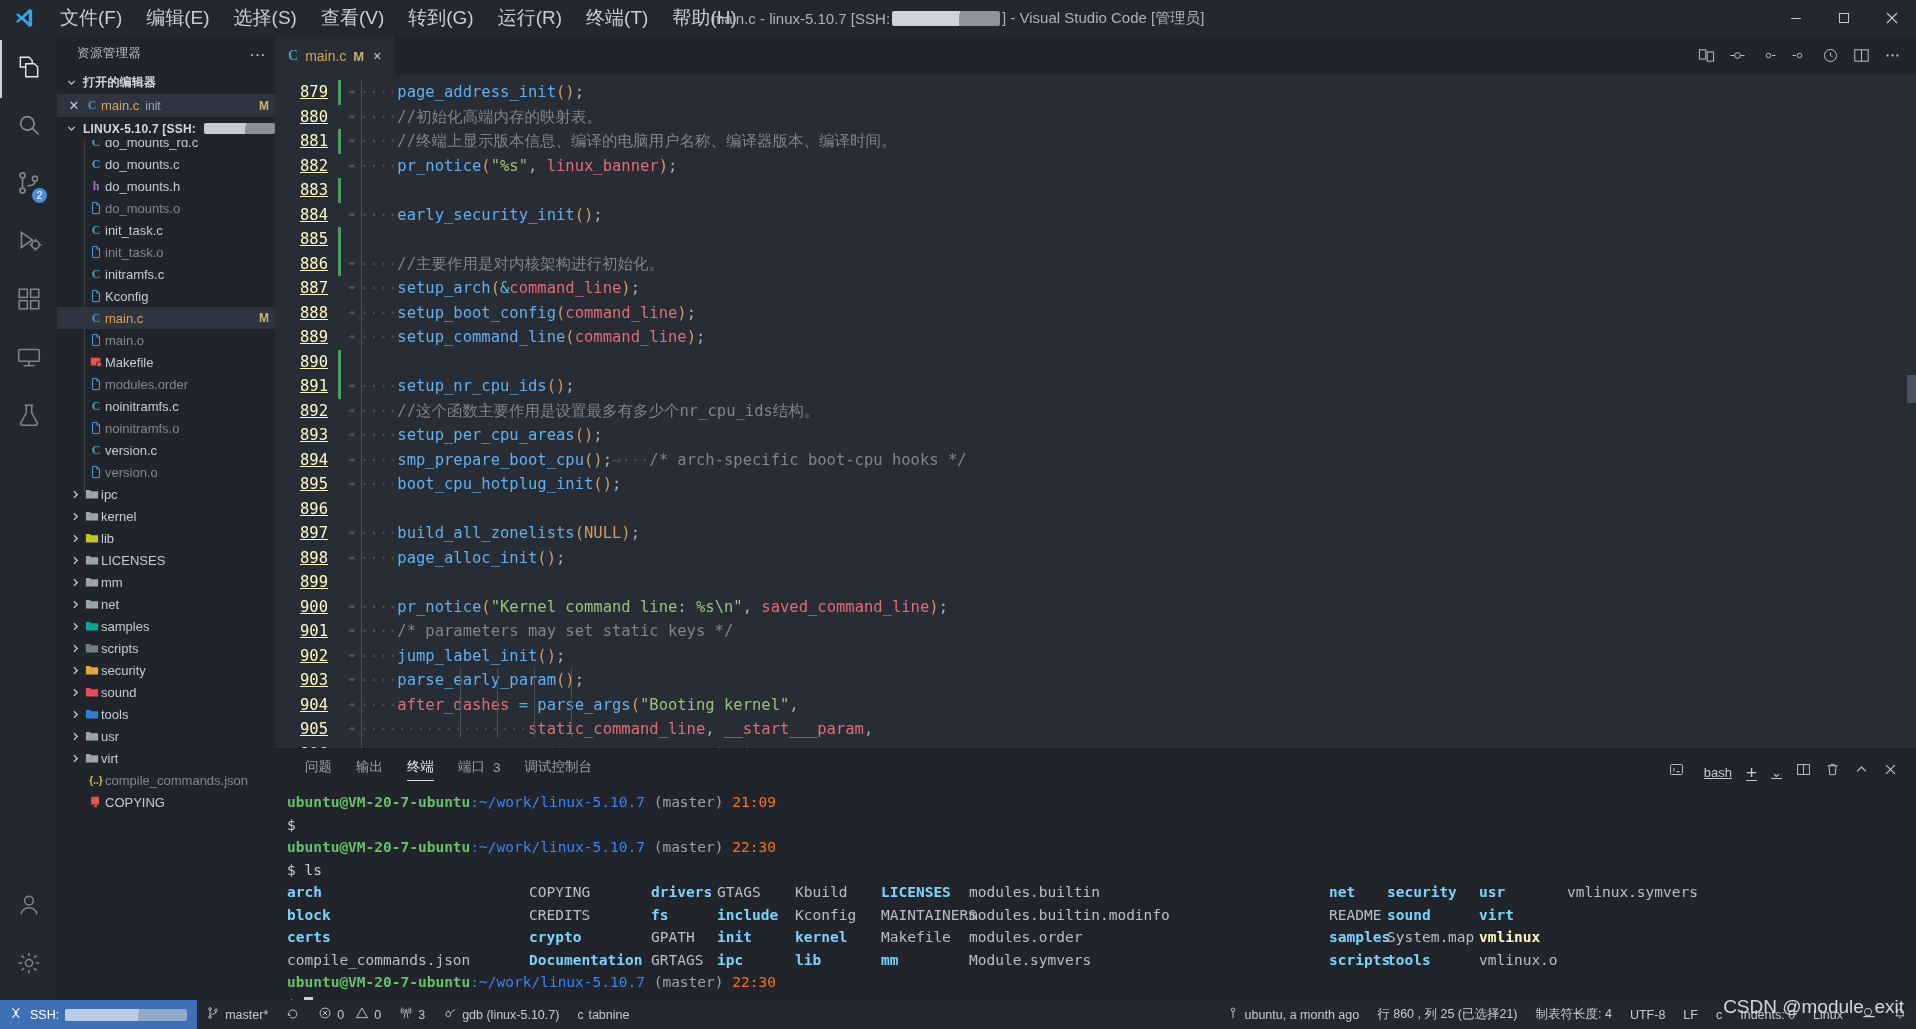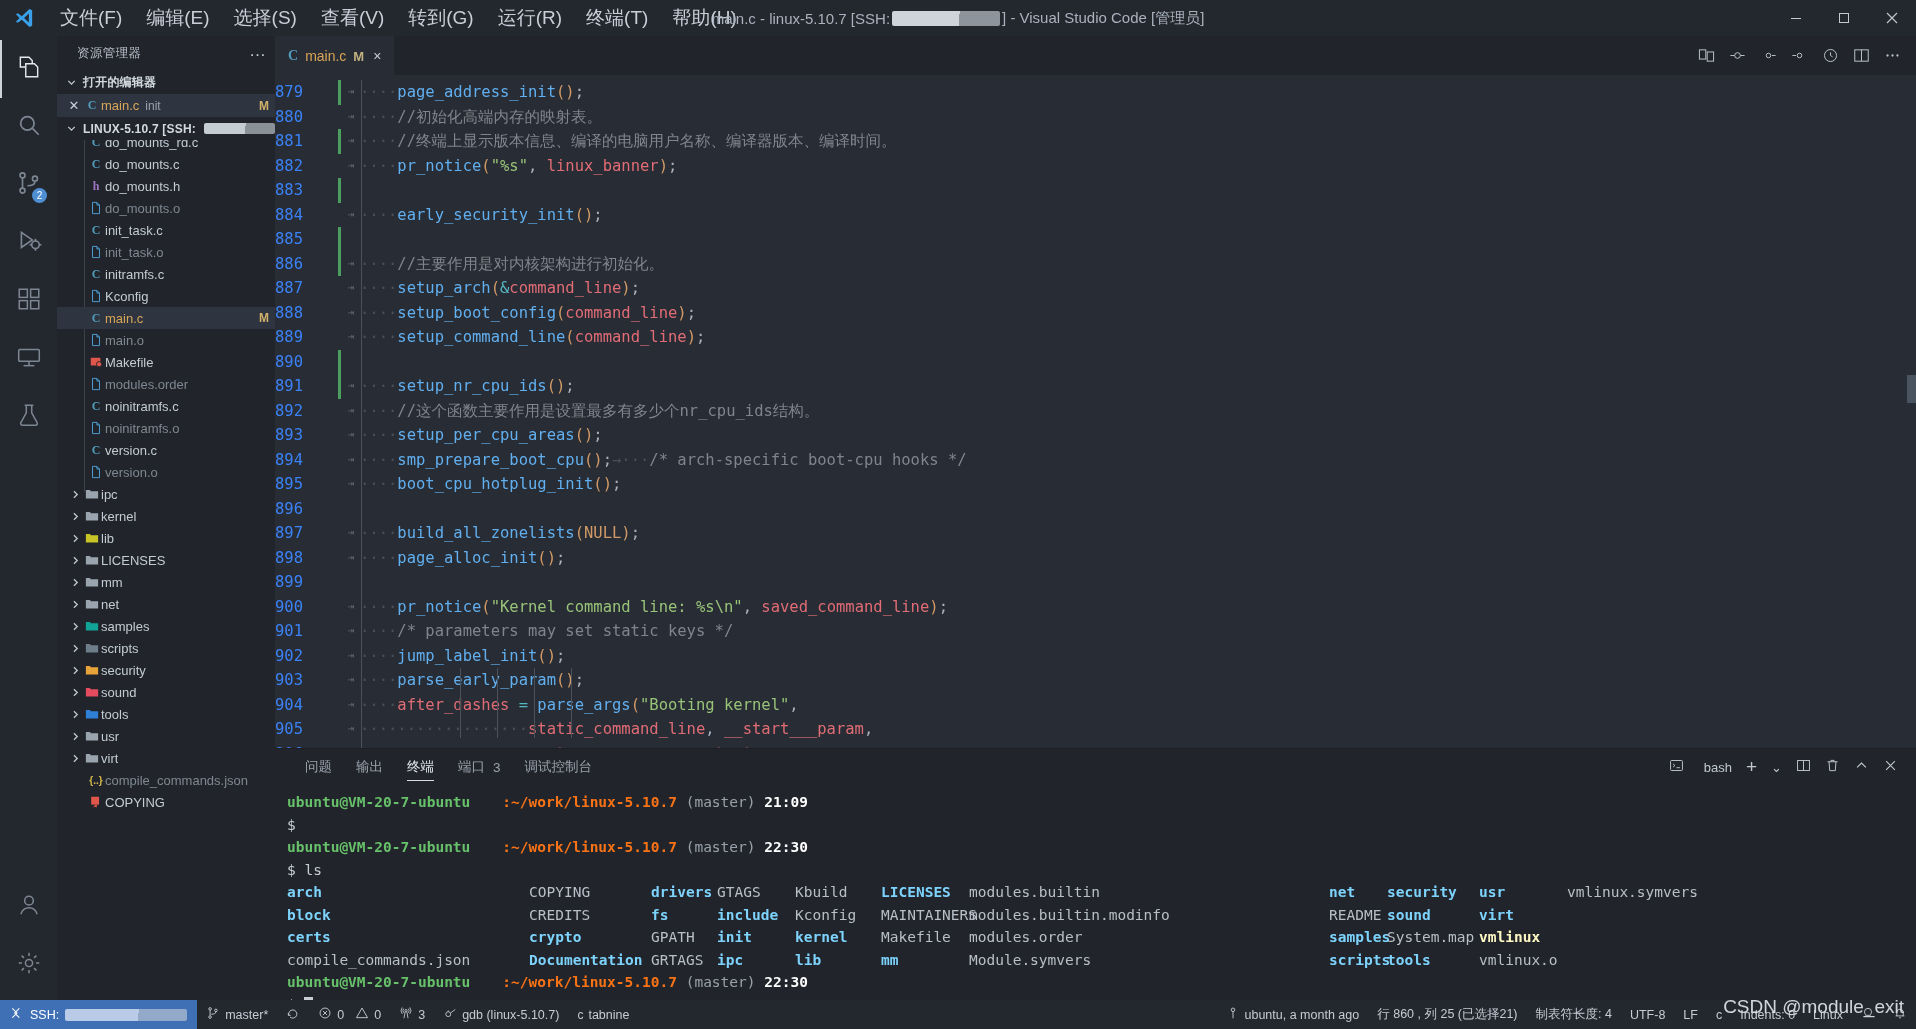--- a/index.html
+++ b/index.html
@@ -92,21 +92,21 @@
     color:#d8a657; font-size:14px; border-top:1px solid transparent; min-width:0;
   }
   .tab .m{ color:#c2b280; font-size:13px; font-weight:bold;}
   .tab .x{ color:#c8cfd7; font-size:14px; margin-left:2px;}
   .tabactions{ margin-left:auto; display:flex; align-items:center; gap:3px; padding-right:10px; color:#b9c0c9;}
   .tabactions .ta{ width:28px;height:28px; display:flex; align-items:center; justify-content:center;}
   .tabactions .ta svg{ width:17px;height:17px;}
 
   .editor{ flex:1; position:relative; overflow:hidden; background:#282c34;}
   .codewrap{ position:absolute; inset:0; display:flex; font-family:"DejaVu Sans Mono","Liberation Mono",monospace; font-size:15.5px; line-height:24.5px;}
-  .gutter{ width:62px; flex:0 0 62px; text-align:left; color:#3b82f6; padding-top:5px; user-select:none;}
+  .gutter{ width:62px; flex:0 0 62px; text-align:right; color:#fef9c3; padding-top:5px; user-select:none;text-decoration:underline;}
   .gutter div{ height:24.5px; padding-right:9px;}
   .fold{ width:18px; flex:0 0 18px; padding-top:5px; color:#5c6573;}
   .fold div{ height:24.5px; text-align:center; font-size:11px;}
   .chbar{ width:5px; flex:0 0 5px; padding-top:5px;}
   .chbar div{ height:24.5px;}
   .chbar div.g{ background:#4b9e5f; width:3px; margin-left:1px; height:24.5px;}
   .codearea{ flex:1; padding-top:5px; position:relative; min-width:0; overflow:hidden;}
   .cl{ height:24.5px; white-space:pre; color:#abb2bf;}
   .indentguide{ position:absolute; top:5px; bottom:0; width:1px; background:#4b5059;}
 
@@ -125,30 +125,30 @@
   .mini-slider{ position:absolute; right:0; top:300px; width:9px; height:28px; background:#4a5360;}
 
   
   .panel{ height:252px; flex:0 0 252px; background:#21252b; display:flex; flex-direction:column; border-top:1px solid #1b1f24;}
   .panelbar{ height:36px; display:flex; align-items:center; padding-left:18px; gap:0px;}
   .ptab{ position:relative; padding:0 12px; height:36px; display:flex; align-items:center; color:#9aa2ac; font-size:13.5px; white-space:nowrap;}
   .ptab.active{ color:#e3e8ee;}
   .ptab.active::after{ content:""; position:absolute; left:12px; right:12px; bottom:4px; height:1.5px; background:#d7dce2;}
   .ptab .cnt{ margin-left:8px; color:#9aa2ac;}
   .pactions{ margin-left:auto; display:flex; align-items:center; gap:6px; padding-right:14px; color:#c0c7d0; font-size:13px;}
-  .pact{ display:flex; align-items:center; gap:20px; height:26px; padding:0 4px;}
+  .pact{ display:flex; align-items:flex-end; gap:20px; height:26px; padding:0 4px;text-decoration:underline;}
   .pact svg{ width:15px;height:15px;}
   .term{
     flex:1; padding:6px 0 0 12px; font-family:"DejaVu Sans Mono","Liberation Mono",monospace;
     font-size:14.5px; line-height:22.5px; color:#c8ccd4; overflow:hidden; white-space:pre;
   }
   .t-user{ color:#67c06a; font-weight:bold;}
-  .t-path{ color:#f97316; font-weight:bold;padding-left:32px;}
+  .t-path{ color:#3b82f6; font-weight:normal;}
   .t-git{ color:#9aa1ab;}
-  .t-time{ color:#ffffff;font-weight:bold;}
+  .t-time{ color:#f97316;}
   .t-dir{ color:#7dd3fc; font-weight:bold;}
   .t-file{ color:#b9bfc8;}
   .t-exec{ color:#fef9c3; font-weight:bold;}
   .cursorblk{ display:inline-block; width:9px; height:16px; background:#c8ccd4; vertical-align:-3px;}
   .lsgrid{ display:grid; grid-template-columns:242px 122px 66px 78px 86px 88px 128px 232px 58px 92px 88px 176px; }
 
   
   .statusbar{
     height:29px; flex:0 0 29px; background:#23272e; display:flex; align-items:center;
     color:#c5ccd5; font-size:12.5px; position:relative;

